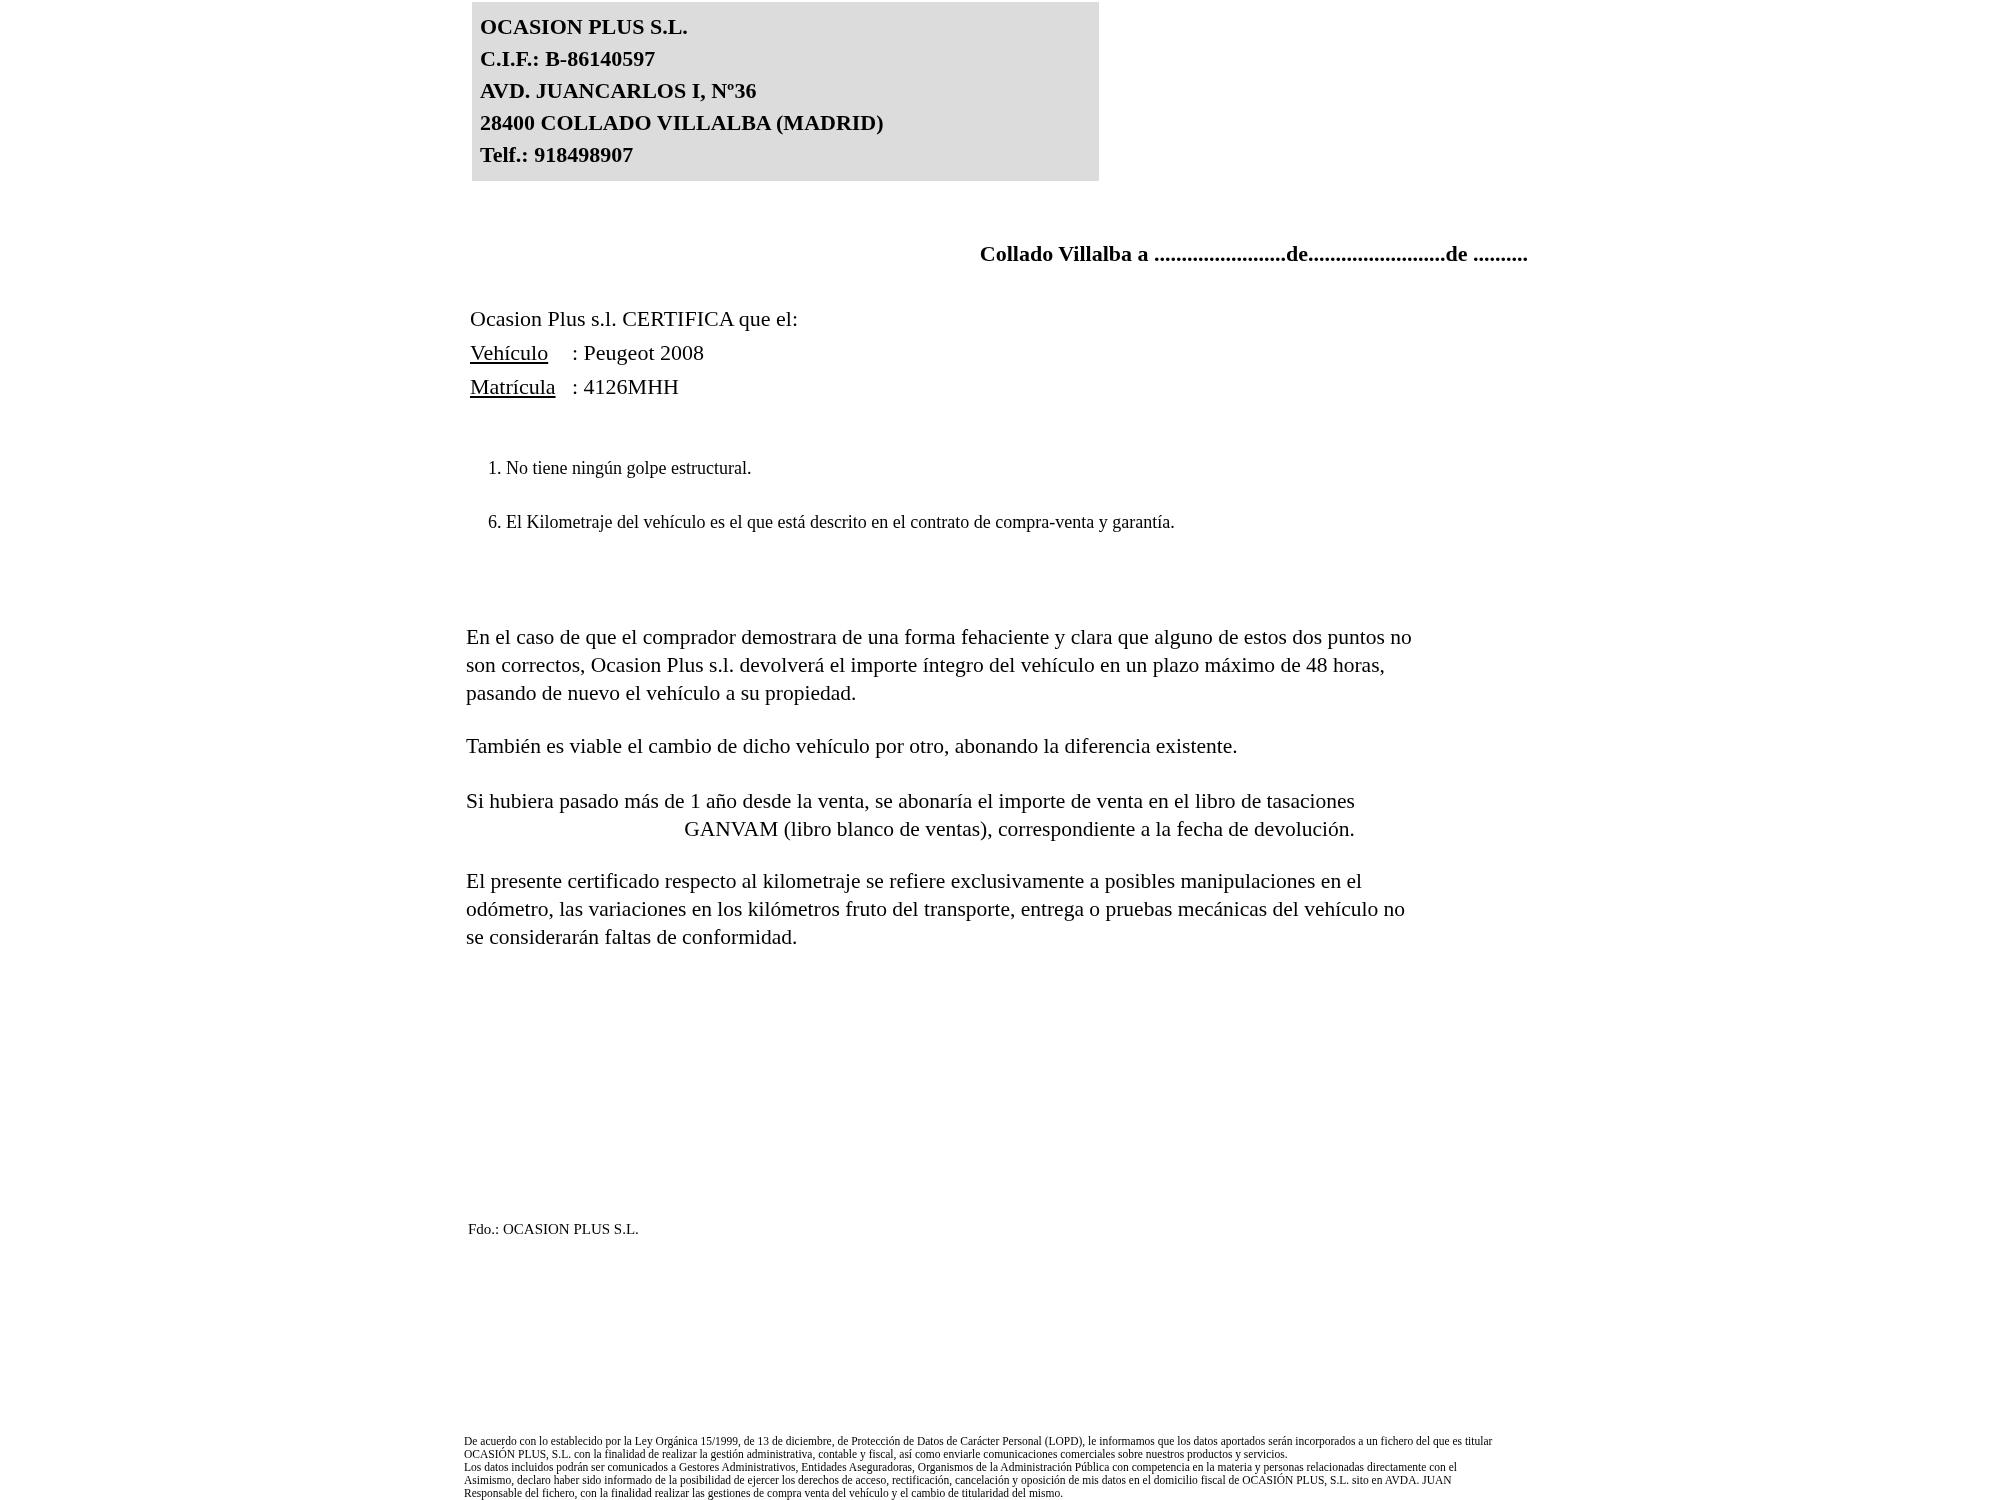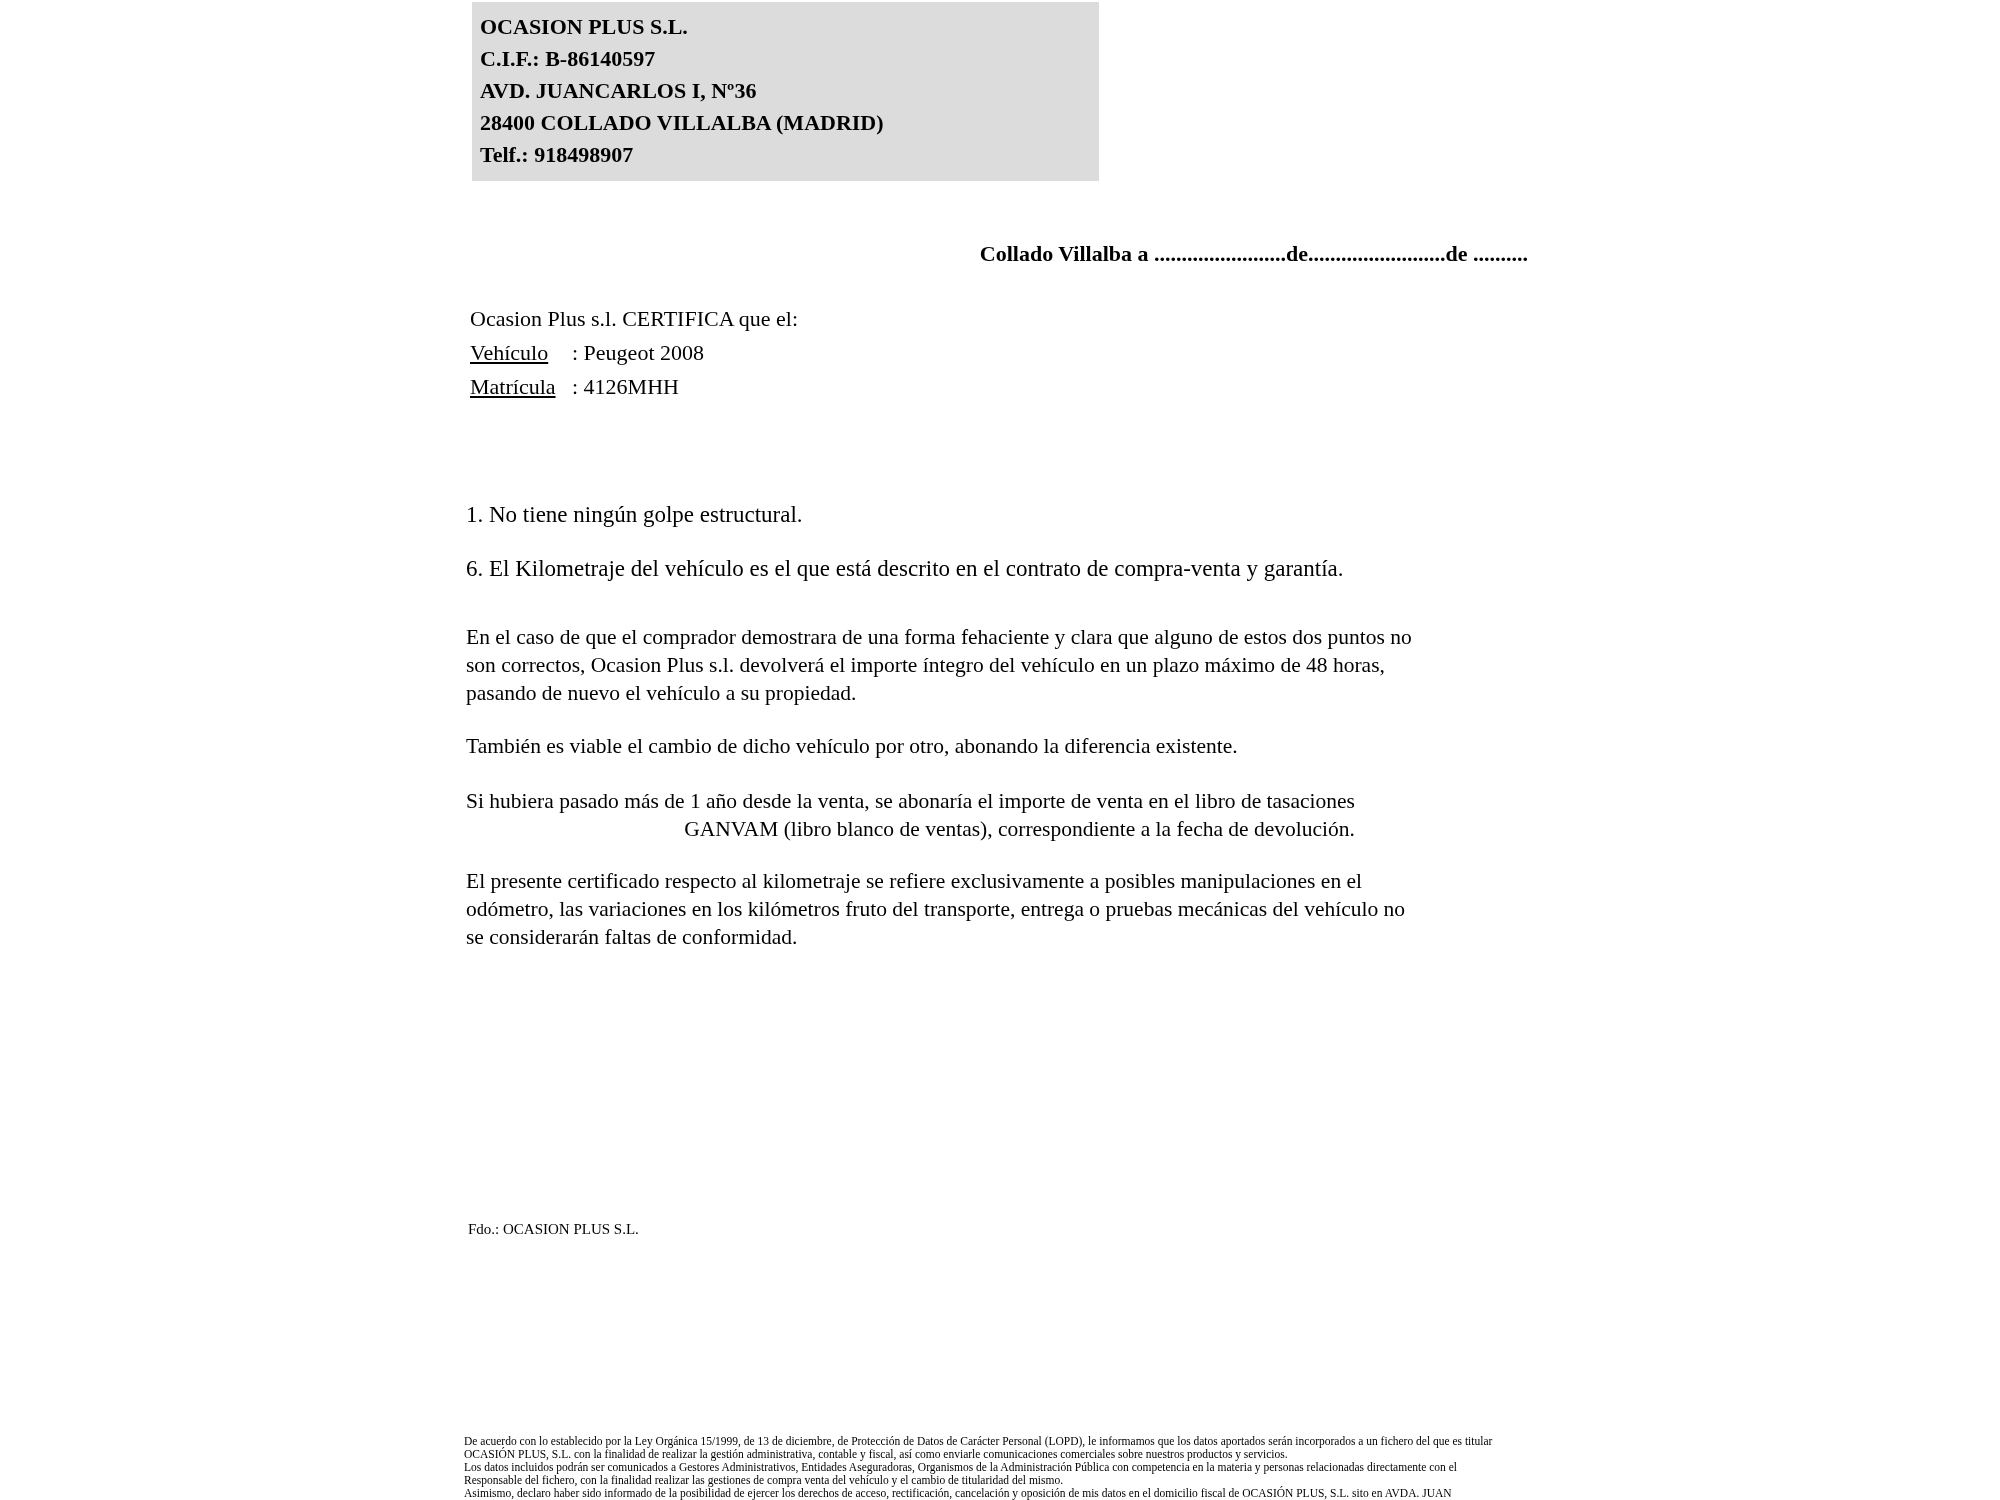--- a/index.html
+++ b/index.html
@@ -44,24 +44,23 @@
     font-size: 22px;
     line-height: 34px;
   }
   .field-label {
     display: inline-block;
     width: 102px;
   }
   .field-label u { text-decoration: underline; }
   .point {
     position: absolute;
-    left: 466px;
-    font-size: 23px;
+    left: 488px;
+    font-size: 18px;
     white-space: nowrap;
-    margin-top: 44px;
   }
   .point-1 { top: 458px; }
   .point-2 { top: 512px; }
   .para {
     position: absolute;
     left: 466px;
     font-size: 21.5px;
     line-height: 28px;
   }
   .para div { white-space: nowrap; }
@@ -134,18 +133,18 @@
     <div>odómetro, las variaciones en los kilómetros fruto del transporte, entrega o pruebas mecánicas del vehículo no</div>
     <div>se considerarán faltas de conformidad.</div>
   </div>
 
   <div class="signature">Fdo.: OCASION PLUS S.L.</div>
 
   <div class="footer">
     <div>De acuerdo con lo establecido por la Ley Orgánica 15/1999, de 13 de diciembre, de Protección de Datos de Carácter Personal (LOPD), le informamos que los datos aportados serán incorporados a un fichero del que es titular</div>
     <div>OCASIÓN PLUS, S.L. con la finalidad de realizar la gestión administrativa, contable y fiscal, así como enviarle comunicaciones comerciales sobre nuestros productos y servicios.</div>
     <div>Los datos incluidos podrán ser comunicados a Gestores Administrativos, Entidades Aseguradoras, Organismos de la Administración Pública con competencia en la materia y personas relacionadas directamente con el</div>
+    <div>Asimismo, declaro haber sido informado de la posibilidad de ejercer los derechos de acceso, rectificación, cancelación y oposición de mis datos en el domicilio fiscal de OCASIÓN PLUS, S.L. sito en AVDA. JUAN</div>
     <div>Responsable del fichero, con la finalidad realizar las gestiones de compra venta del vehículo y el cambio de titularidad del mismo.</div>
-    <div>Asimismo, declaro haber sido informado de la posibilidad de ejercer los derechos de acceso, rectificación, cancelación y oposición de mis datos en el domicilio fiscal de OCASIÓN PLUS, S.L. sito en AVDA. JUAN</div>
 
   </div>
 
 </div>
 
 </body></html>

